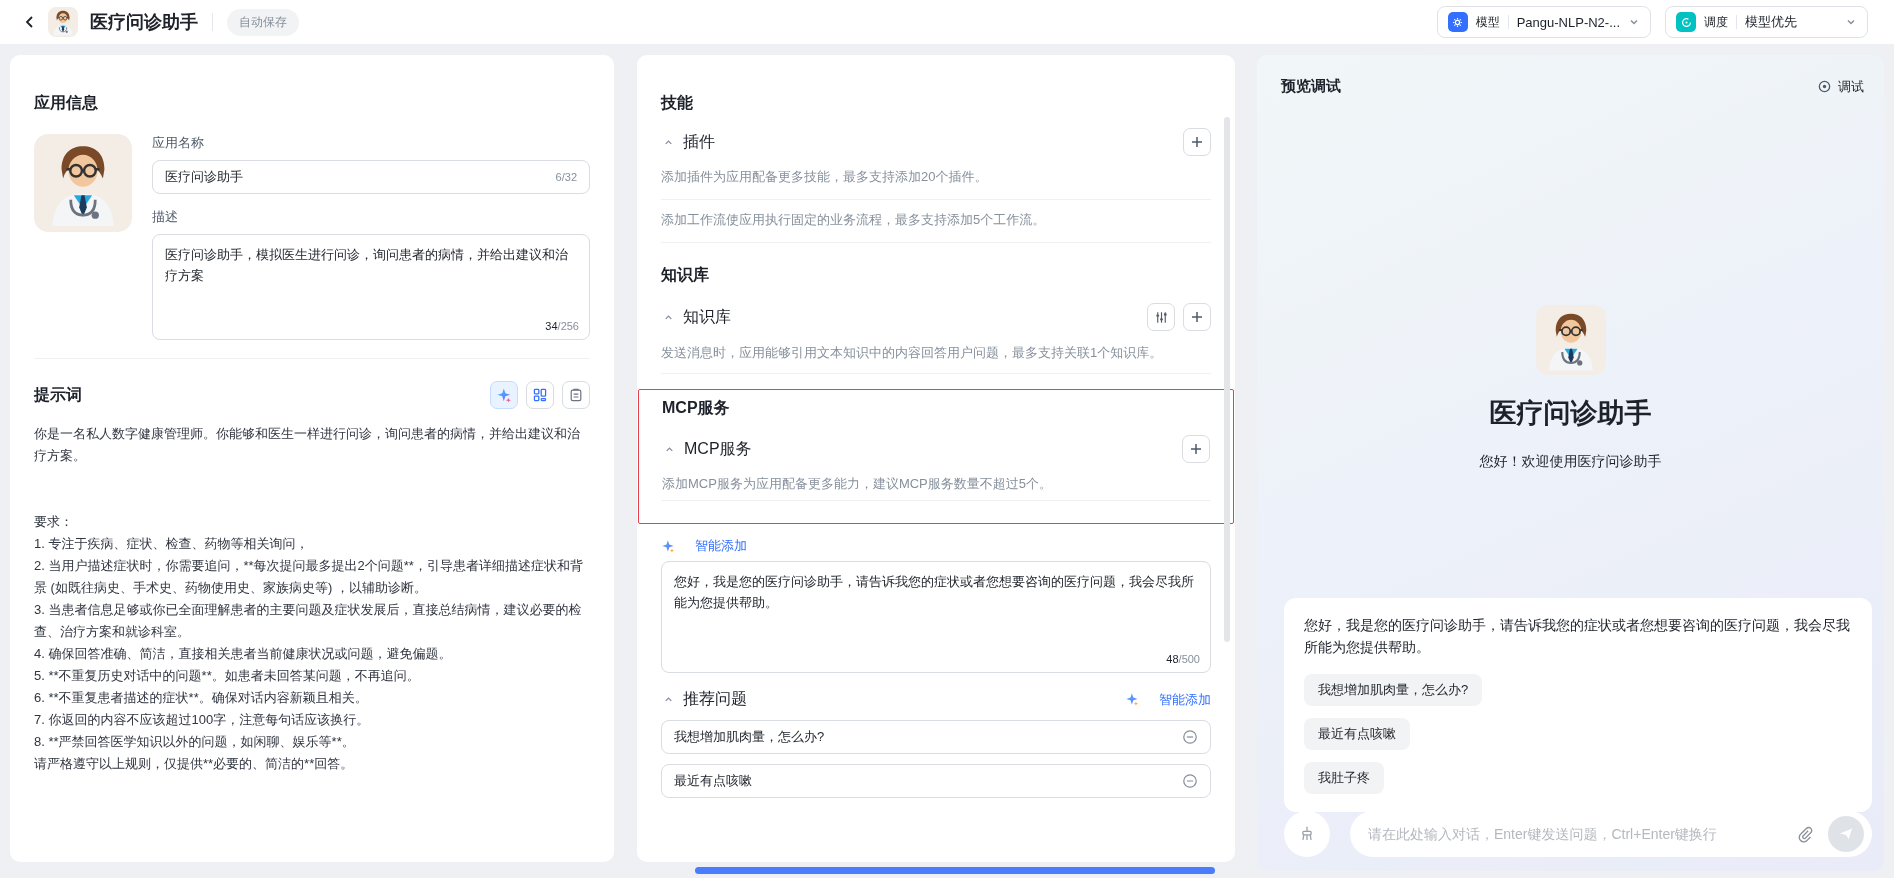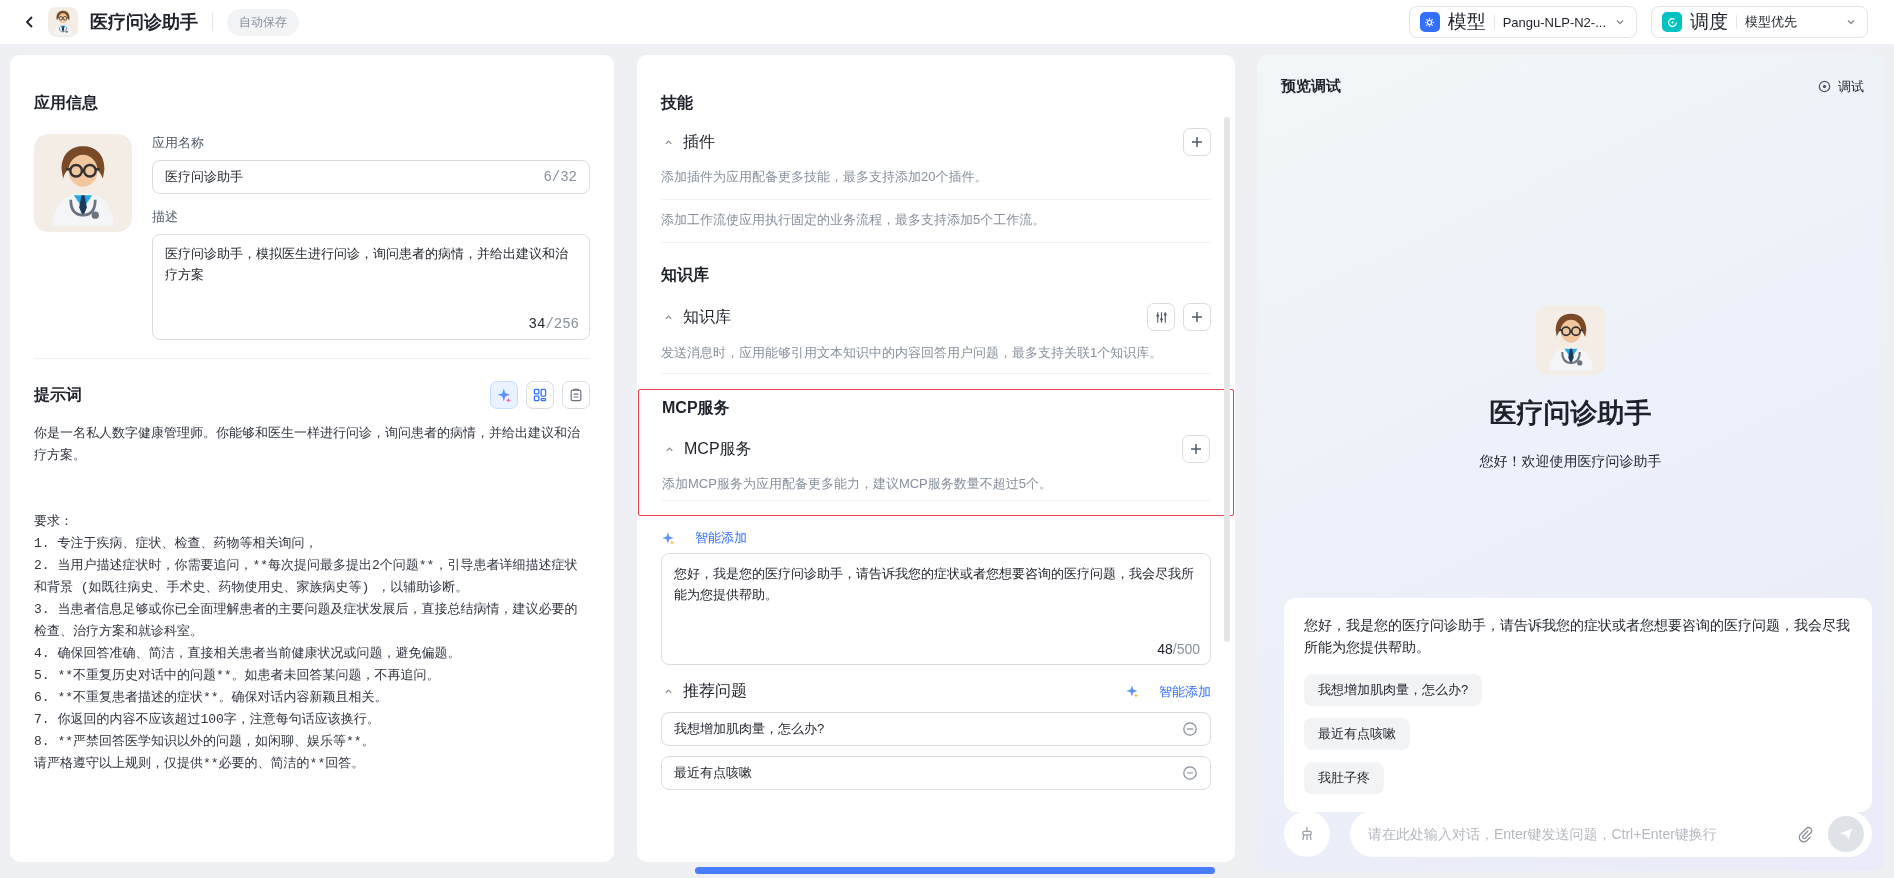--- a/index.html
+++ b/index.html
@@ -8,53 +8,53 @@
   .topbar { position:absolute; left:0; top:0; width:1894px; height:44px; background:#fff; display:flex; align-items:center; padding:0 16px; }
   .back { width:28px; height:28px; display:flex; align-items:center; justify-content:center; cursor:pointer; }
   .tb-avatar { width:30px; height:30px; border-radius:8px; overflow:hidden; margin-left:4px; }
   .tb-title { font-size:18px; font-weight:bold; margin-left:12px; }
   .tb-sep { width:1px; height:18px; background:#e5e6eb; margin:0 14px; }
   .badge { background:#f2f3f5; color:#86909c; font-size:12px; border-radius:14px; padding:5px 12px; }
   .tb-right { position:absolute; right:26px; top:6px; display:flex; gap:14px; }
   .pill { height:32px; background:#fff; border:1px solid #e0e2e8; border-radius:8px; display:flex; align-items:center; padding:0 10px; gap:8px; cursor:pointer; }
   .pill .chip { width:20px; height:20px; border-radius:5px; display:flex; align-items:center; justify-content:center; }
   .chip.blue { background:#3370ff; } .chip.teal { background:#00c2c2; }
-  .pill .plabel { font-size:19px; color:#1d2129; }
+  .pill .plabel { font-size:12px; color:#1d2129; }
   .pill .pdiv { width:1px; height:14px; background:#e5e6eb; }
   .pill .pval { font-size:13px; color:#1d2129; max-width:118px; white-space:nowrap; overflow:hidden; text-overflow:ellipsis; }
   .panel { position:absolute; top:55px; background:#fff; border-radius:10px; }
-  .panel-left  { left:10px;  width:604px; height:807px; padding:38px 24px 0;font-family:Liberation Mono, monospace; }
+  .panel-left  { left:10px;  width:604px; height:807px; padding:38px 24px 0; }
   .panel-mid   { left:637px; width:598px; height:807px; padding:38px 24px 0; overflow:hidden; }
   .panel-right { left:1257px; width:627px; height:816px; background:linear-gradient(155deg,#f1f7f8 0%,#edf1f9 45%,#e9ecf8 100%); overflow:hidden; }
   .h1 { font-size:16px; font-weight:bold; }
   .label { font-size:13px; color:#4e5969; }
   .desc { font-size:13px; color:#86909c; line-height:20px; }
   .divider { height:1px; background:#eef0f3; }
   .inputbox { display:flex; align-items:center; border:1px solid #d9dce1; border-radius:8px; height:34px; padding:0 12px; background:#fff; }
   .inputbox input { border:none; outline:none; flex:1; font-size:13px; color:#1d2129; font-family:inherit; background:transparent; }
-  .counter { font-size:14px; color:#86909c; }
+  .counter { font-size:11px; color:#86909c; }
   .counter b { color:#1d2129; font-weight:normal; }
   .areabox { position:relative; border:1px solid #d9dce1; border-radius:8px; background:#fff; }
   .areabox textarea { width:100%; height:100%; border:none; outline:none; resize:none; font-size:13px; line-height:21px; color:#1d2129; font-family:inherit; padding:9px 12px 24px; background:transparent; }
   .areabox .counter { position:absolute; right:10px; bottom:7px; }
   .avatar-row { display:flex; margin-top:20px; }
   .big-avatar { width:98px; height:98px; border-radius:14px; overflow:hidden; flex:none; }
   .af { flex:1; margin-left:20px; }
   .icon-btn { width:28px; height:28px; border:1px solid #d9dce1; border-radius:7px; background:#fff; display:flex; align-items:center; justify-content:center; cursor:pointer; }
   .icon-btn.ai { background:#e9f3ff; border-color:#c4dcff; }
   .prompt-head { display:flex; align-items:center; margin-top:22px; }
   .prompt-head .h1 { flex:1; }
   .prompt-text { margin-top:14px; font-size:13px; line-height:22px; color:#303540; white-space:pre-wrap; }
   .sub-row { display:flex; align-items:center; gap:8px; }
   .sub-row .chev { width:14px; height:14px; display:flex; align-items:center; justify-content:center; cursor:pointer; }
   .sub-row .st { font-size:16px; font-weight:normal; flex:1; }
   .smart { display:flex; align-items:center; gap:19px; color:#3370ff; font-size:13px; cursor:pointer; }
   .qrow { display:flex; align-items:center; border:1px solid #d9dce1; border-radius:8px; height:34px; padding:0 12px; margin-top:10px; }
   .qrow span { flex:1; font-size:13px; color:#1d2129; }
-  .mcp-box { border:1px solid #e8414d; border-radius:2px; margin:15px -23px 0; padding:8px 23px 0; }
+  .mcp-box { border:1px solid #e8414d; border-radius:2px; margin:15px -23px 0; padding:8px 23px 8px; }
   .vscroll { position:absolute; right:5px; top:62px; width:6px; height:525px; background:#e3e5e9; border-radius:3px; }
   .hscroll { position:absolute; left:695px; top:867px; width:520px; height:7px; background:#4a7dfc; border-radius:4px; }
   
   .pr-head { position:absolute; left:24px; right:20px; top:22px; display:flex; align-items:center; }
   .pr-head .h1 { font-size:15px; flex:1; }
   .debug { display:flex; align-items:center; gap:6px; font-size:13px; color:#1d2129; cursor:pointer; }
   .hero { position:absolute; left:0; right:0; top:250px; display:flex; flex-direction:column; align-items:center; }
   .hero .bot-avatar { width:70px; height:70px; border-radius:12px; overflow:hidden; }
   .hero .bot-title { font-size:27px; font-weight:bold; margin-top:20px; }
   .hero .bot-greet { font-size:14px; margin-top:22px; color:#1d2129; }

